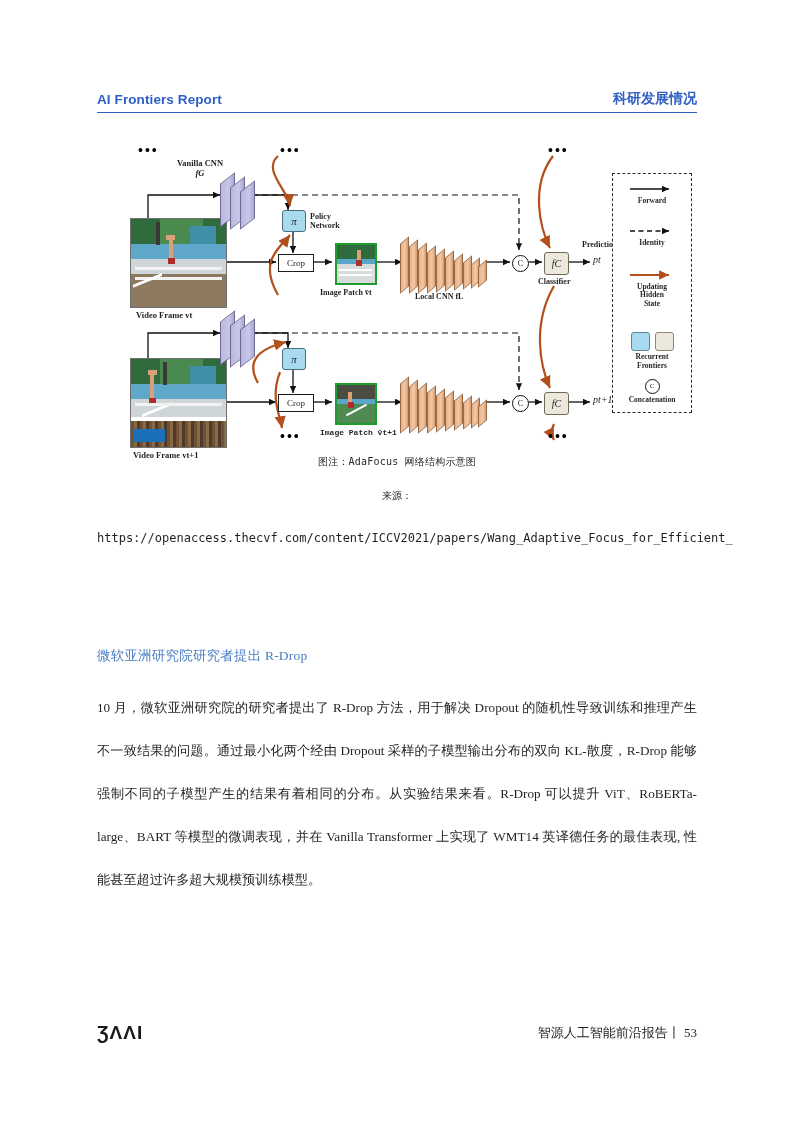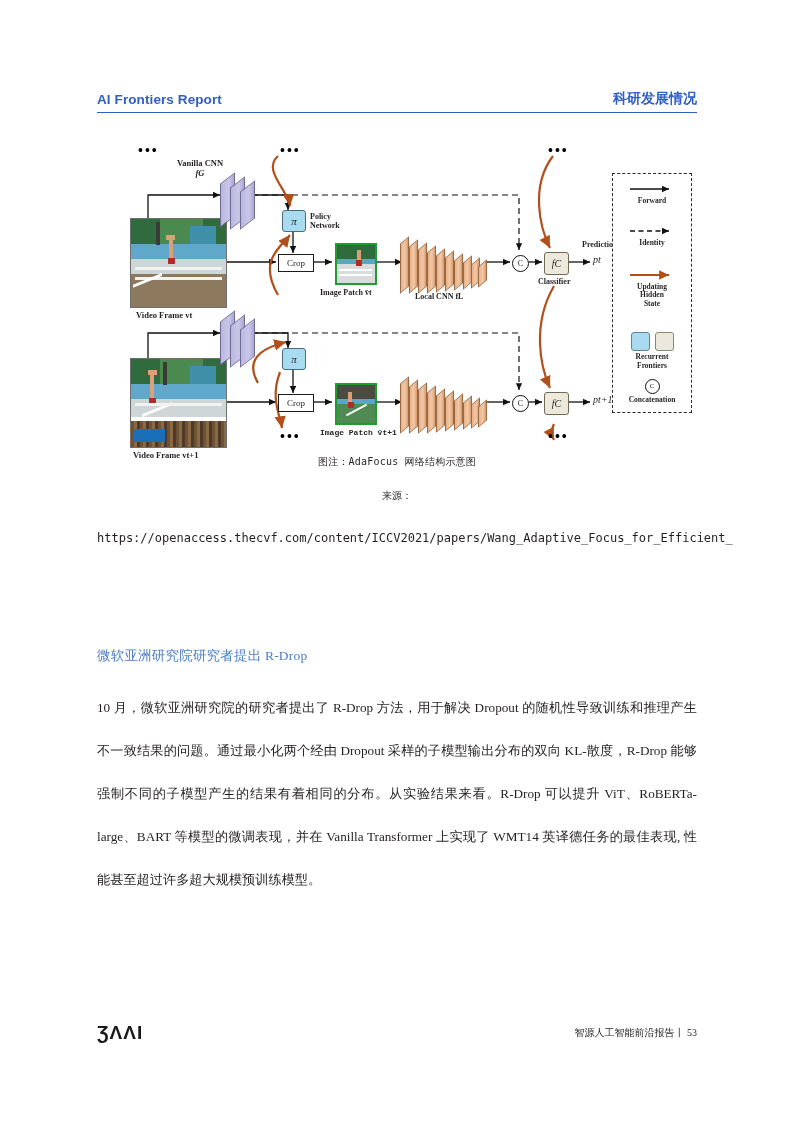--- a/index.html
+++ b/index.html
@@ -293,21 +293,21 @@
   }
   .logo {
     font-family:"Liberation Sans", sans-serif;
     font-weight:bold;
     font-size:19px;
     letter-spacing:1px;
     color:#1a1a1a;
   }
   .footer-right {
     font-family:"Liberation Serif", serif;
-    font-size:10px;
+    font-size:13px;
     color:#231f20;
   }
 </style>
 </head>
 <body>
 
 <div class="header">
   <div class="header-left">AI Frontiers Report</div>
   <div class="header-right">科研发展情况</div>
 </div>

